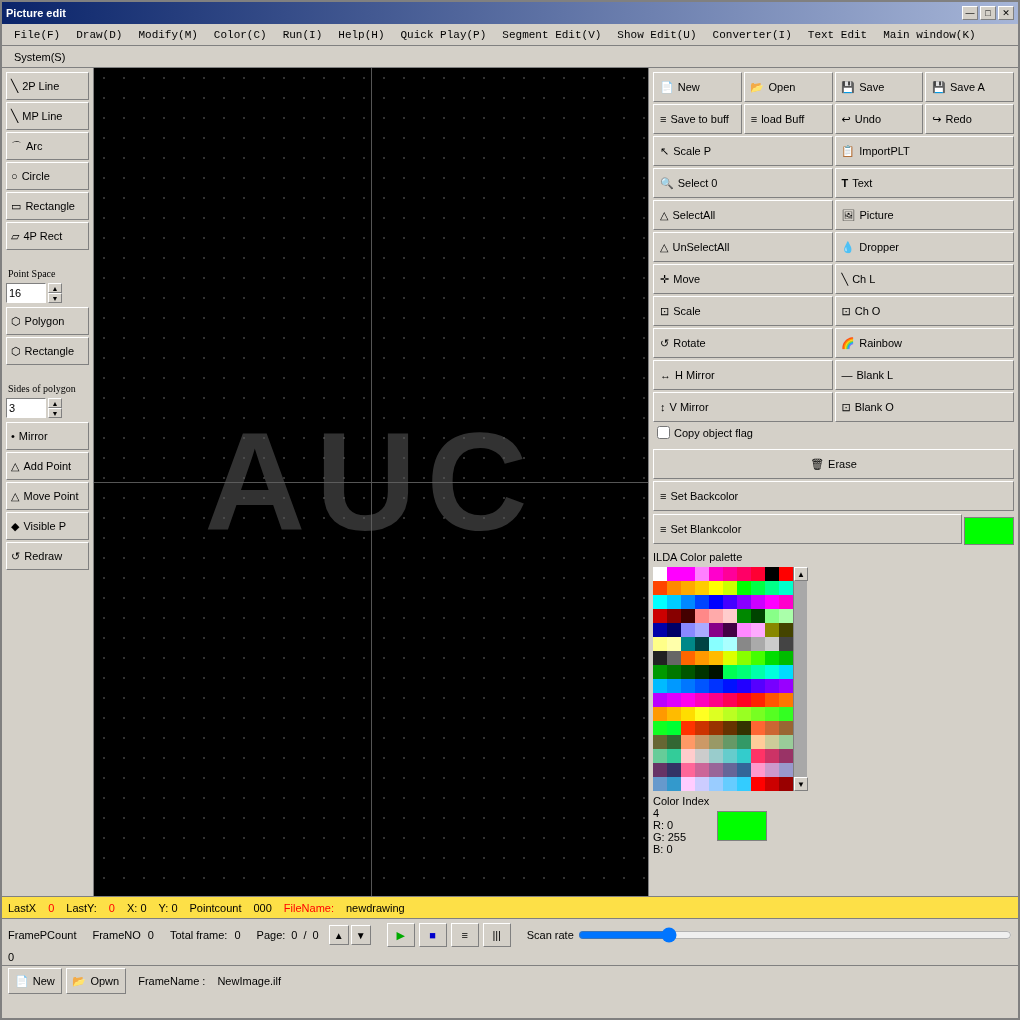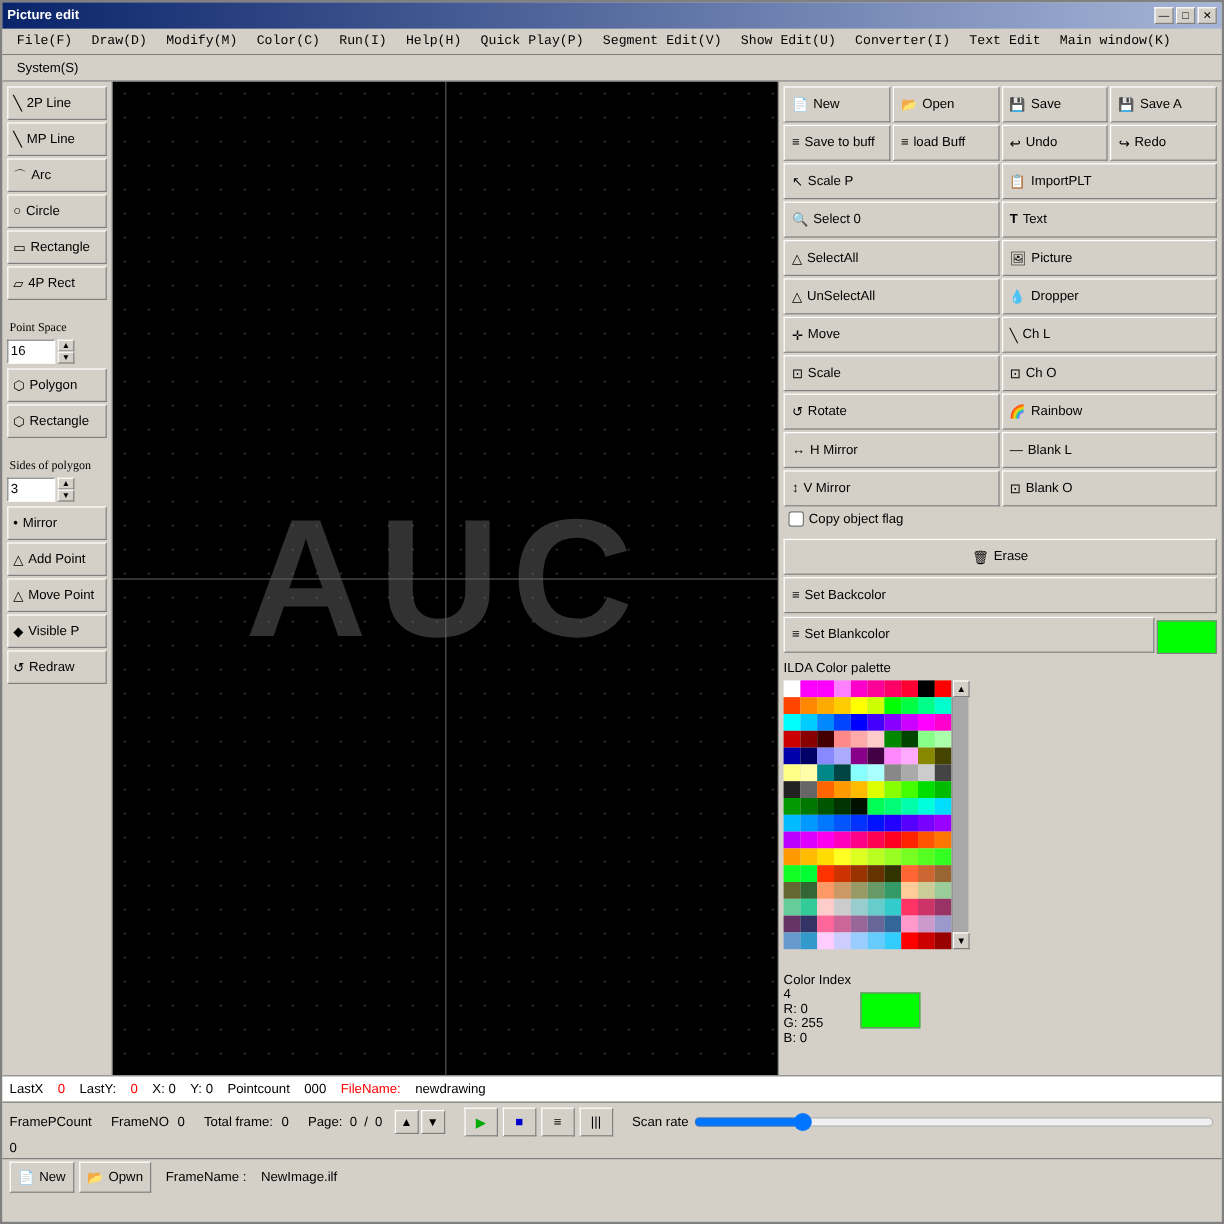--- a/index.html
+++ b/index.html
@@ -272,21 +272,21 @@
     .checkbox-row {
       display: flex;
       align-items: center;
       gap: 4px;
       padding: 2px 4px;
     }
     
     
     .status-bar {
       height: 22px;
-      background: #ffffff;
+      background: #fde047;
       border-top: 1px solid #808080;
       display: flex;
       align-items: center;
       padding: 0 6px;
       font-size: 11px;
       gap: 12px;
       flex-shrink: 0;
     }
     .status-red { color: red; }
     .status-filename { color: red; font-weight: normal; }
@@ -888,21 +888,21 @@
                   <div style="width: 14px; height: 14px; background-color: rgb(204, 0, 0); cursor: pointer;"></div>
                   <div style="width: 14px; height: 14px; background-color: rgb(153, 0, 0); cursor: pointer;"></div>
                 </div>
               <div class="right-scroll">
                 <div class="rs-arrow">▲</div>
                 <div class="rs-track"></div>
                 <div class="rs-arrow">▼</div>
               </div>
             </div>
 
-            <div style="display:flex; margin-top:20px; gap:8px; align-items:flex-start;">
+            <div style="display:flex; margin-top:4px; gap:8px; align-items:flex-start;">
               <div style="font-size:11px;">
                 <div>Color Index</div>
                 <div>4</div>
                 <div>
                   <span>R:</span>
                   <span>0</span>
                 </div>
                 <div>
                   <span>G:</span>
                   <span>255</span>

